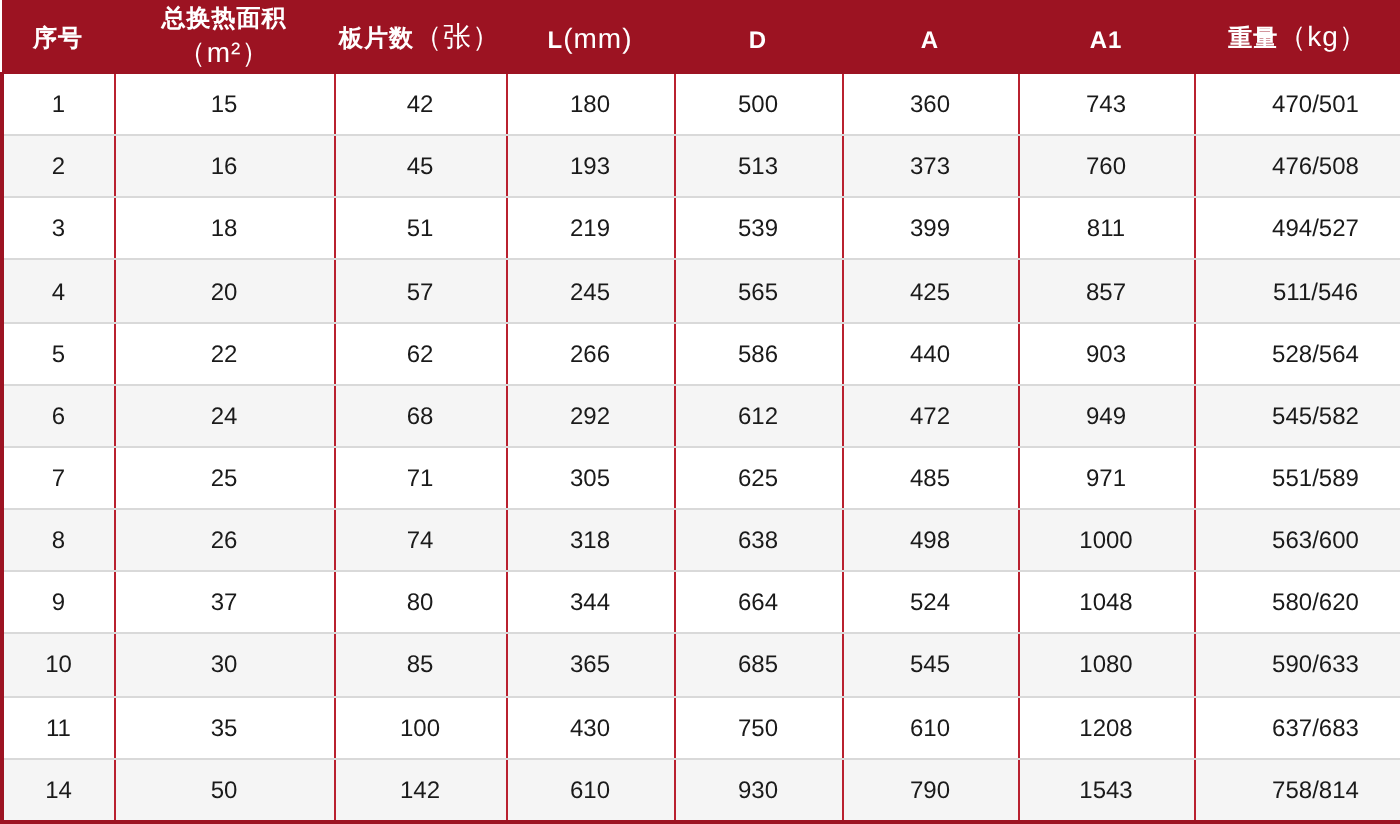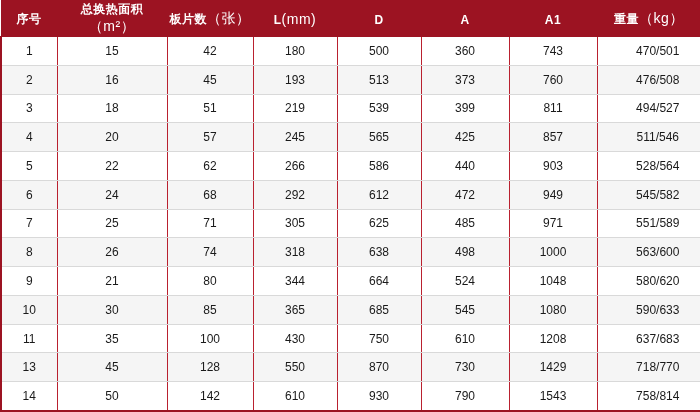--- a/index.html
+++ b/index.html
@@ -173,21 +173,21 @@
         <td>26</td>
         <td>74</td>
         <td>318</td>
         <td>638</td>
         <td>498</td>
         <td>1000</td>
         <td class="last-col">563/600</td>
       </tr>
     <tr>
         <td class="first-col">9</td>
-        <td>21</td>
+        <td>37</td>
         <td>80</td>
         <td>344</td>
         <td>664</td>
         <td>524</td>
         <td>1048</td>
         <td class="last-col">580/620</td>
       </tr>
     <tr>
         <td class="first-col">10</td>
         <td>30</td>
@@ -202,30 +202,20 @@
         <td class="first-col">11</td>
         <td>35</td>
         <td>100</td>
         <td>430</td>
         <td>750</td>
         <td>610</td>
         <td>1208</td>
         <td class="last-col">637/683</td>
       </tr>
     <tr>
-        <td class="first-col">13</td>
-        <td>45</td>
-        <td>128</td>
-        <td>550</td>
-        <td>870</td>
-        <td>730</td>
-        <td>1429</td>
-        <td class="last-col">718/770</td>
-      </tr>
-    <tr>
         <td class="first-col">14</td>
         <td>50</td>
         <td>142</td>
         <td>610</td>
         <td>930</td>
         <td>790</td>
         <td>1543</td>
         <td class="last-col">758/814</td>
       </tr>
   </tbody>

